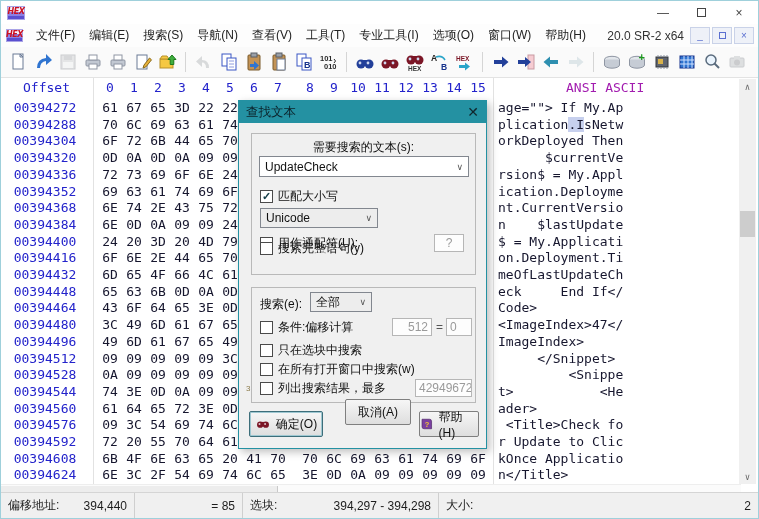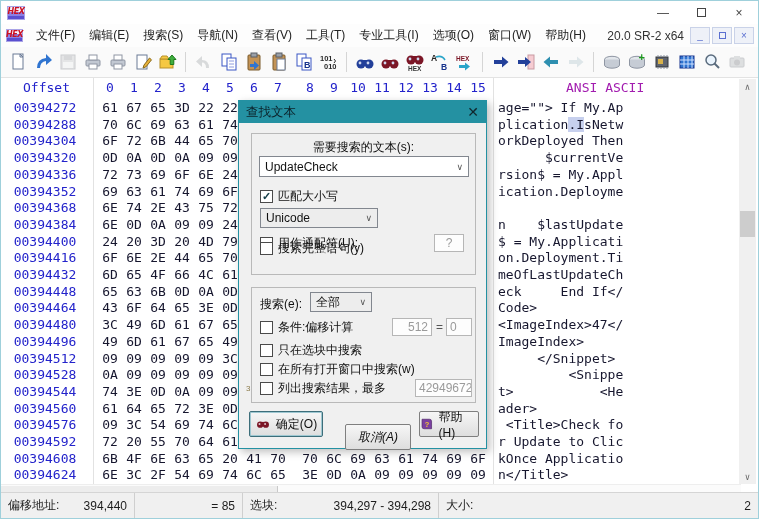--- a/index.html
+++ b/index.html
@@ -398,20 +398,21 @@
           <span class="ascii">ication.Deployme</span>
         </div>
         <div class="hexrow" style="top: 122.2px;">
           <span class="off">00394368</span>
           <span class="byte" style="left: 98px;">6E</span>
           <span class="byte" style="left: 122px;">74</span>
           <span class="byte" style="left: 146px;">2E</span>
           <span class="byte" style="left: 170px;">43</span>
           <span class="byte" style="left: 194px;">75</span>
           <span class="byte" style="left: 218px;">72</span>
+          <span class="ascii">nt.CurrentVersio</span>
         </div>
         <div class="hexrow" style="top: 138.9px;">
           <span class="off">00394384</span>
           <span class="byte" style="left: 98px;">6E</span>
           <span class="byte" style="left: 122px;">0D</span>
           <span class="byte" style="left: 146px;">0A</span>
           <span class="byte" style="left: 170px;">09</span>
           <span class="byte" style="left: 194px;">09</span>
           <span class="byte" style="left: 218px;">24</span>
           <span class="ascii">n    $lastUpdate</span>
@@ -660,21 +661,21 @@
     <div class="btn default" style="left:10px;top:310px;width:74px;">
       <svg width="16" height="14" viewBox="0 0 20 20">
           <circle cx="6" cy="11" r="4.5" fill="#7b1626"></circle>
           <circle cx="14" cy="11" r="4.5" fill="#7b1626"></circle>
           <rect x="8" y="7" width="4" height="5" fill="#7b1626"></rect>
           <circle cx="5" cy="10" r="1.4" fill="#e0c9cf"></circle>
           <circle cx="13" cy="10" r="1.4" fill="#e0c9cf"></circle>
         </svg>
       <span>确定(O)</span>
     </div>
-    <div class="btn" style="left:106px;top:323px;width:66px;font-style:italic;">
+    <div class="btn" style="left:106px;top:298px;width:66px;">
       <span>取消(A)</span>
     </div>
     <div class="btn" style="left:180px;top:310px;width:60px;">
       <svg width="14" height="14" viewBox="0 0 20 20">
           <path d="M3 3 h11 a3 3 0 0 1 3 3 v11 h-11 a3 3 0 0 1 -3 -3 z" fill="#7a3fa0" stroke="#4d2468"></path>
           <text x="7" y="14" font-size="11" fill="#f2c531" font-weight="bold">?</text>
         </svg>
       <span>帮助(H)</span>
     </div>
   </div>

